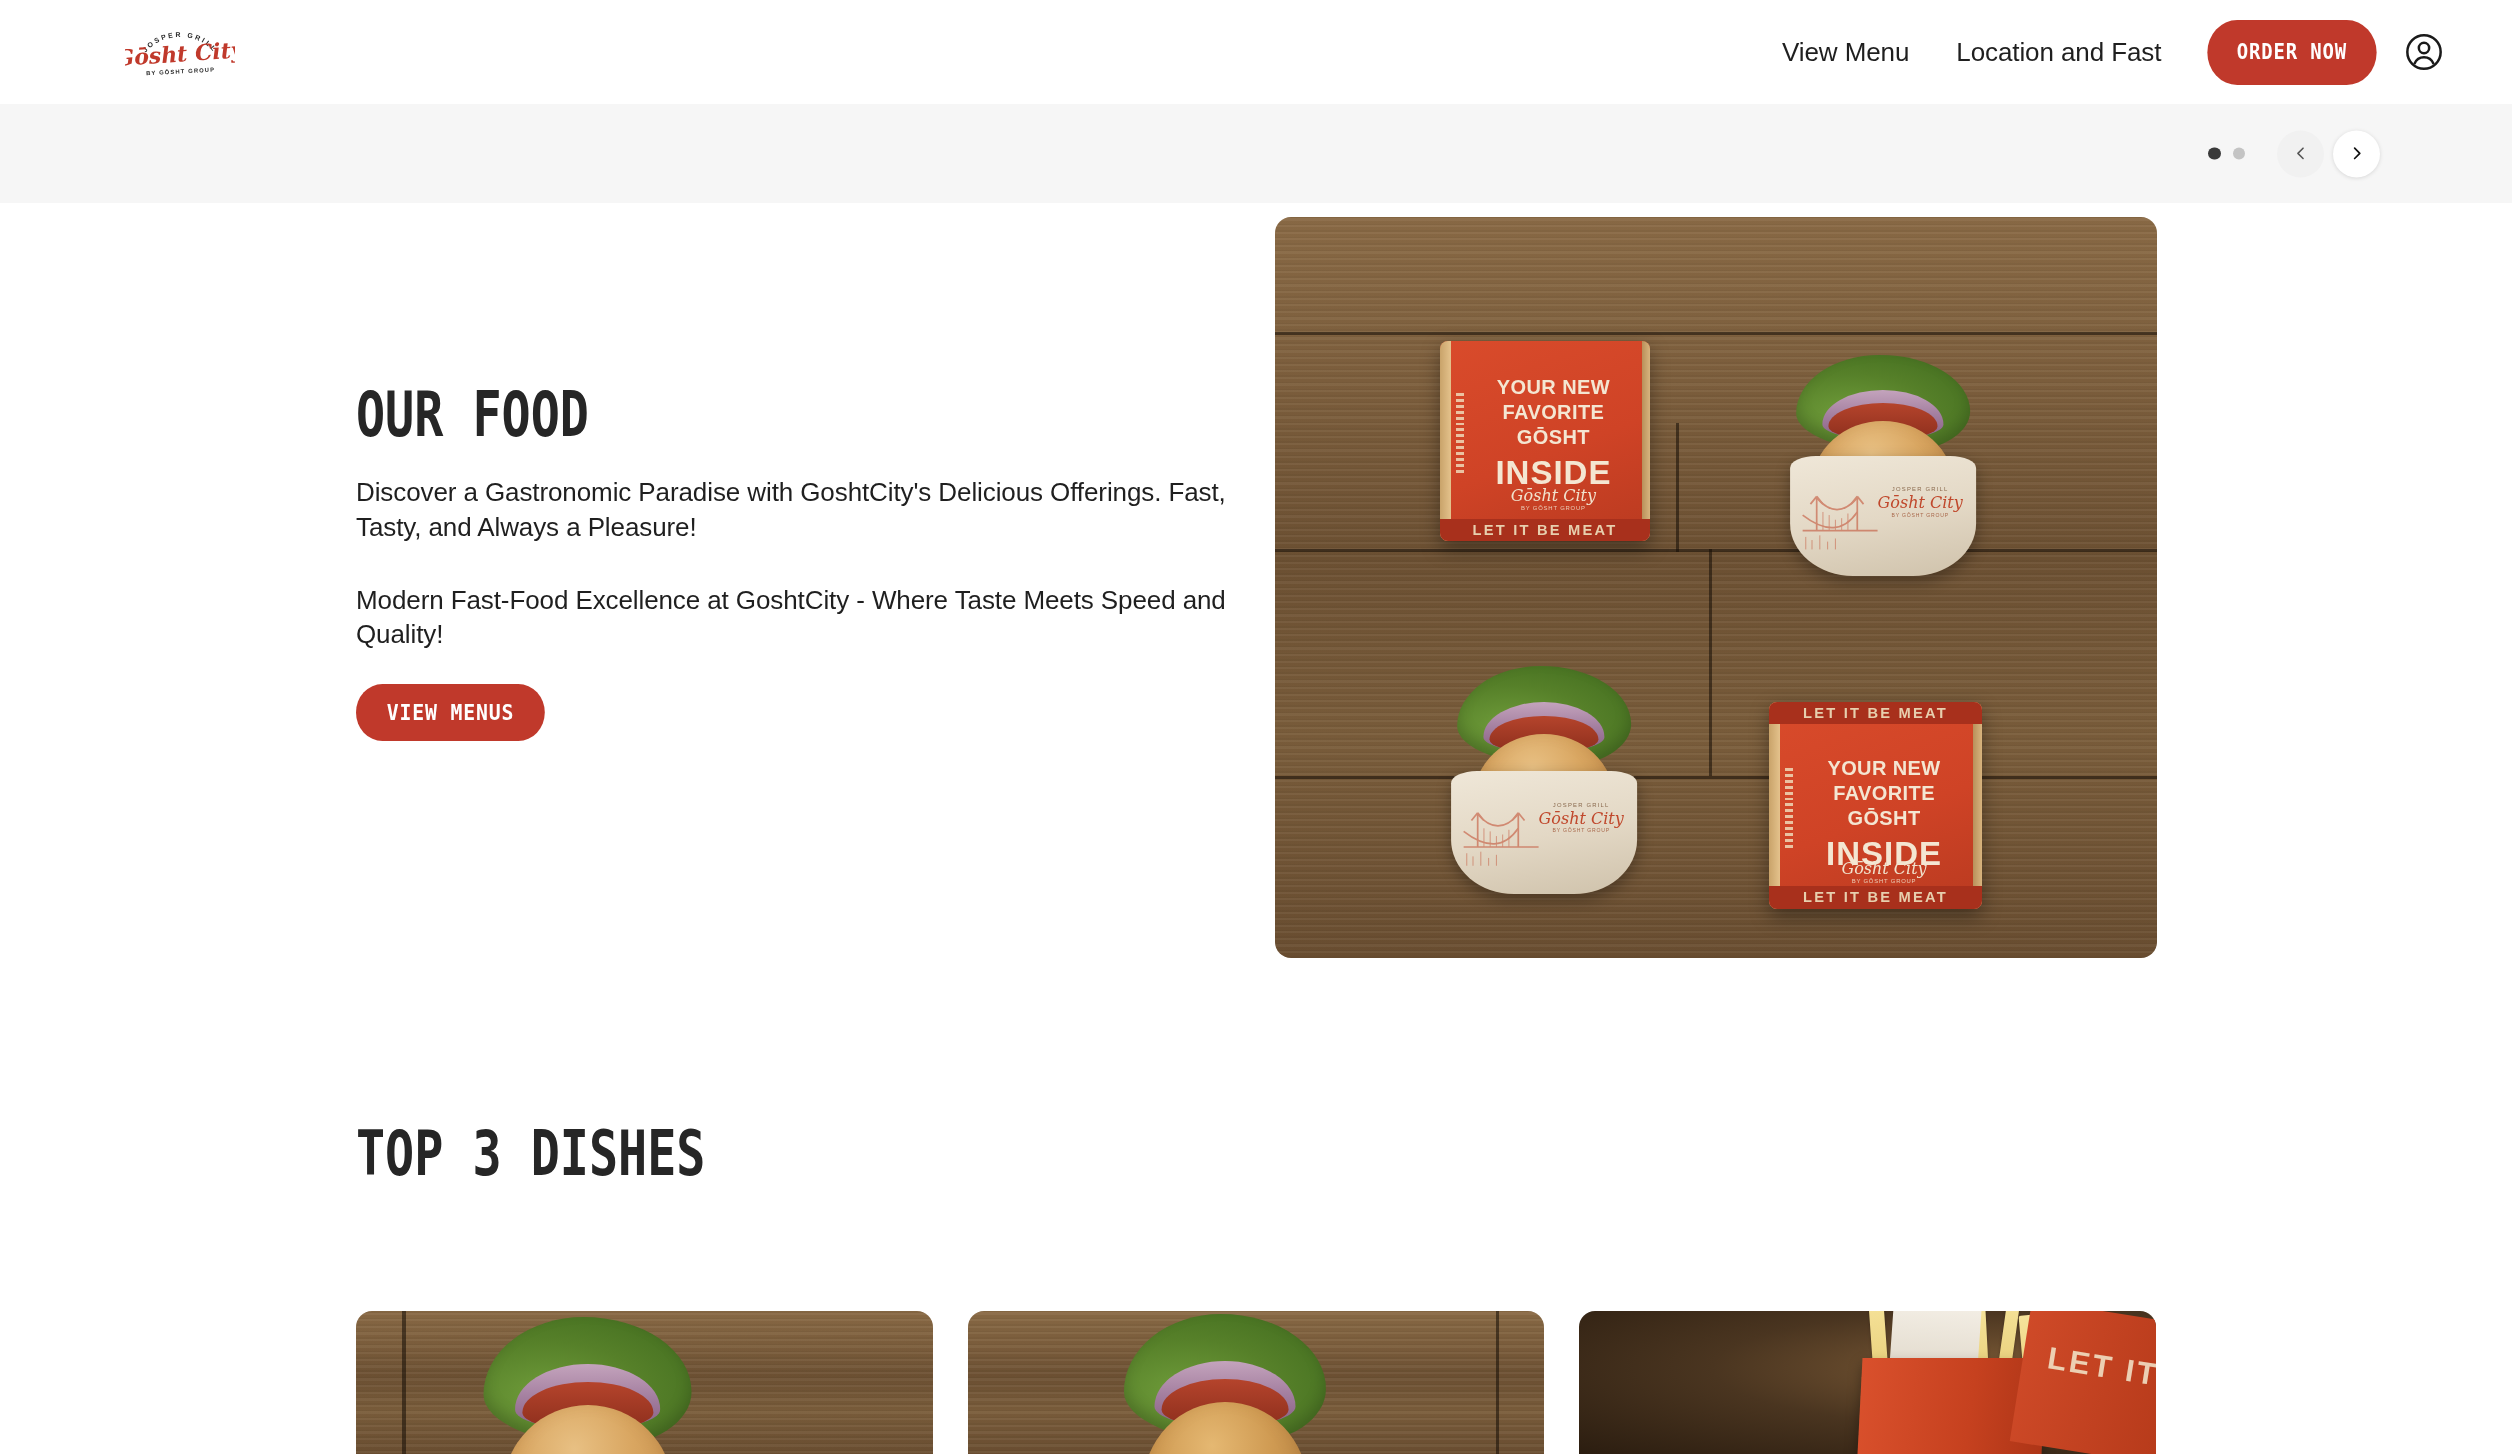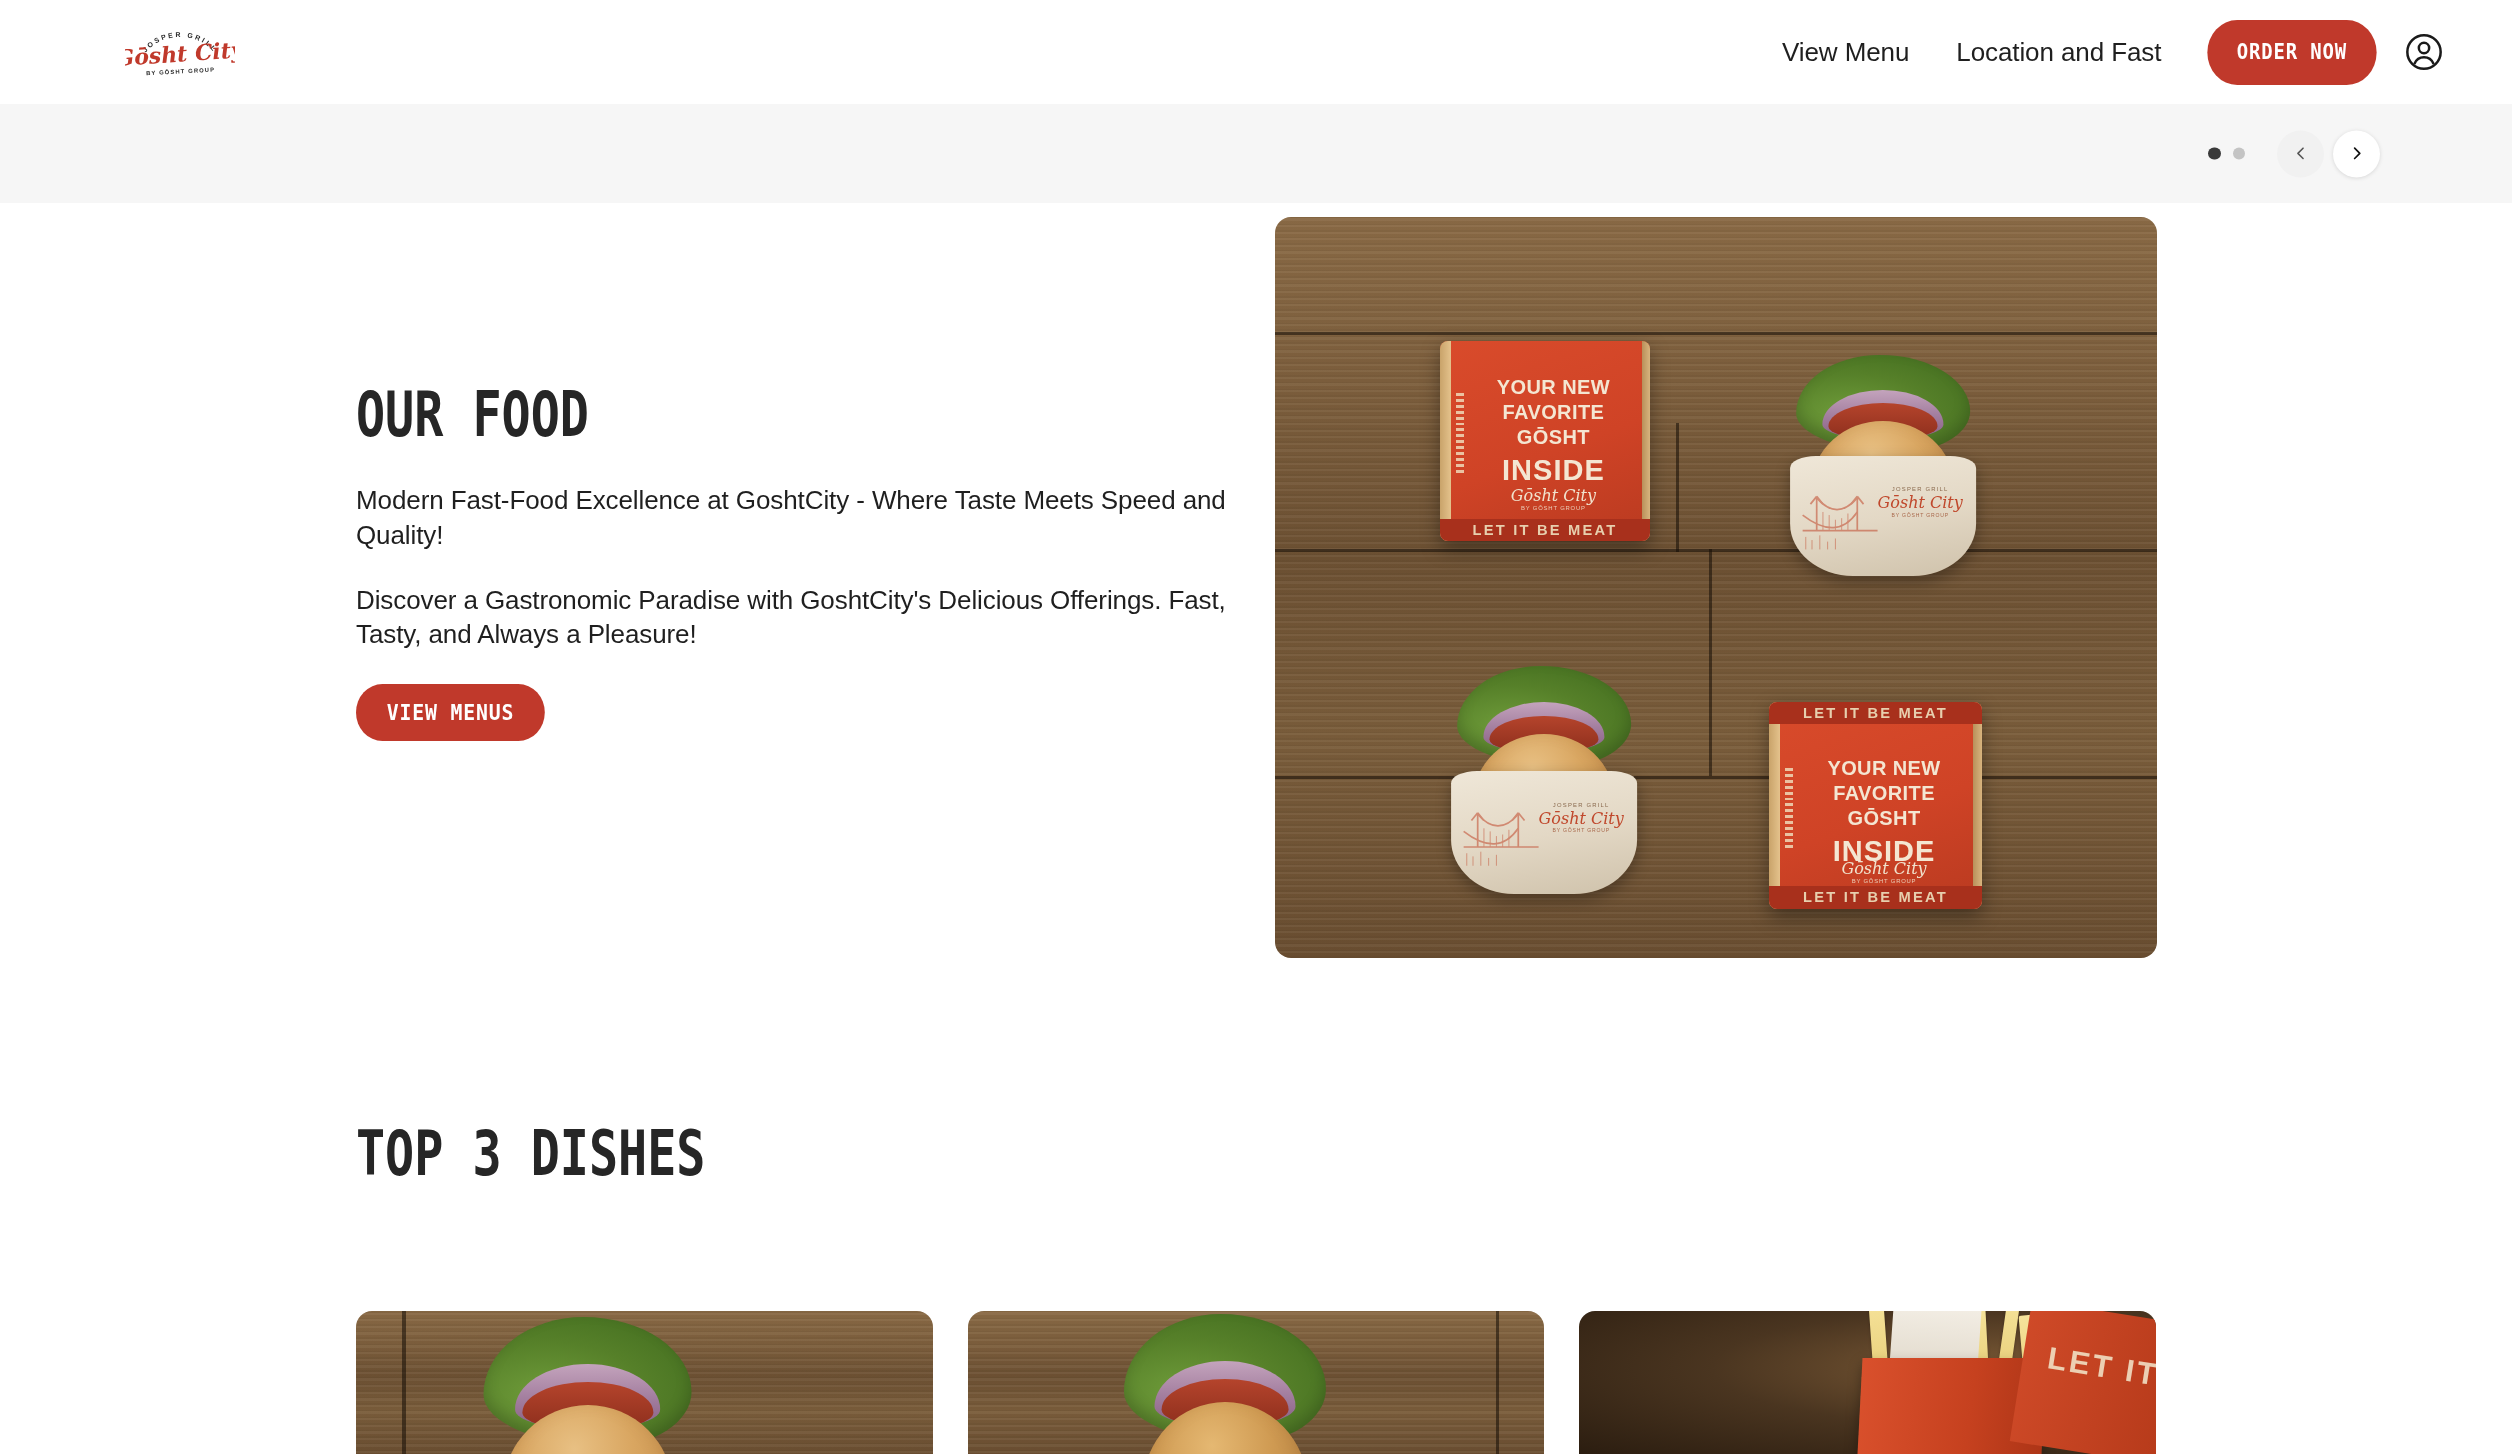--- a/index.html
+++ b/index.html
@@ -160,21 +160,21 @@
                background:linear-gradient(90deg,#c9a36a,#e4c28c); }
   .box-flapR { position:absolute; right:0; top:0; bottom:0; width:4%;
                background:linear-gradient(90deg,#b8905a,#d8b47e); }
   .box-text {
     position:absolute; left:14%; right:6%; top:17%;
     text-align:center; color:#f4e6d2;
     font-family:"Liberation Sans", sans-serif;
     line-height:1.27; letter-spacing:0.4px;
   }
   .box-text .l1, .box-text .l2, .box-text .l3 { font-size:20px; font-weight:bold; }
-  .box-text .l4 { font-size:29px; font-weight:bold; letter-spacing:1px; margin-top:1.5px;text-align:center; }
+  .box-text .l4 { font-size:33px; font-weight:bold; letter-spacing:1px; margin-top:1.5px;text-align:center; }
   .box-logo {
     position:absolute; left:14%; right:6%; bottom:15%;
     text-align:center; color:#f1e2cd;
     font-family:"DejaVu Serif", serif; font-style:italic;
     font-size:16px;
   }
   .box-logo small { display:block; font-family:"Liberation Sans",sans-serif;
                     font-style:normal; font-size:5.9px; letter-spacing:0.8px; opacity:.85; }
   .box-strip {
     position:absolute; left:0; right:0; bottom:0; height:11%;
@@ -307,22 +307,22 @@
         <polyline points="9 5 16 12 9 19"></polyline>
       </svg>
     </button>
   </div>
 </div>
 
 <section class="hero">
 
   <div class="hero-copy">
     <h1 class="display-heading">OUR FOOD</h1>
+    <p class="hero-p p2">Discover a Gastronomic Paradise with GoshtCity's Delicious Offerings. Fast, Tasty, and Always a Pleasure!</p>
     <p class="hero-p p1">Modern Fast-Food Excellence at GoshtCity - Where Taste Meets Speed and Quality!</p>
-    <p class="hero-p p2">Discover a Gastronomic Paradise with GoshtCity's Delicious Offerings. Fast, Tasty, and Always a Pleasure!</p>
     <button class="view-menus">VIEW MENUS</button>
   </div>
 
   <div class="hero-image">
     <div class="wood"></div>
     <div class="plank-line" style="top:115px"></div>
     <div class="plank-line" style="top:332px"></div>
     <div class="plank-line" style="top:559px"></div>
     <div class="plank-line" style="top:206px;left:401px;width:2.9px;height:129px"></div>
     <div class="plank-line" style="top:332px;left:434px;width:2.9px;height:227px"></div>

